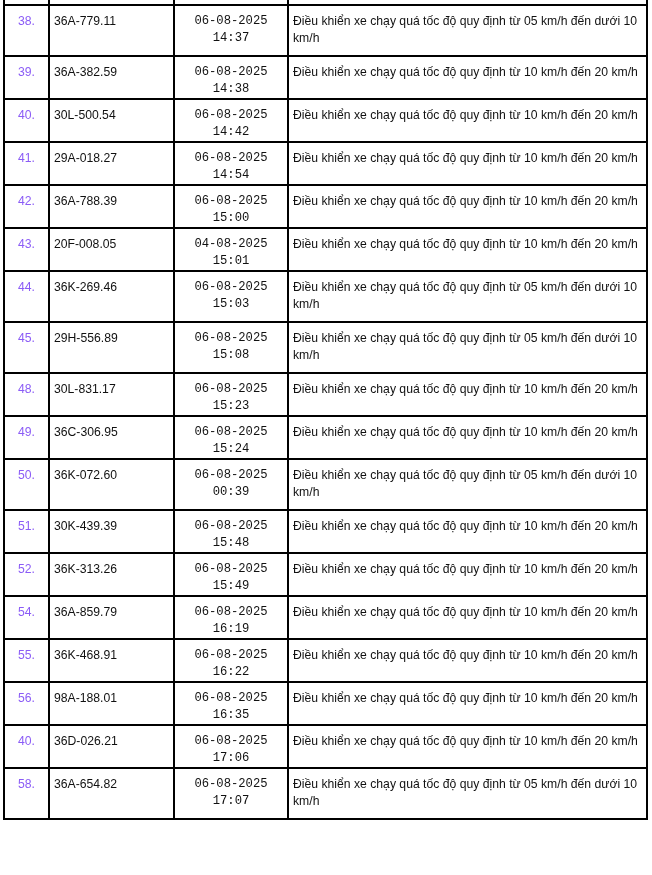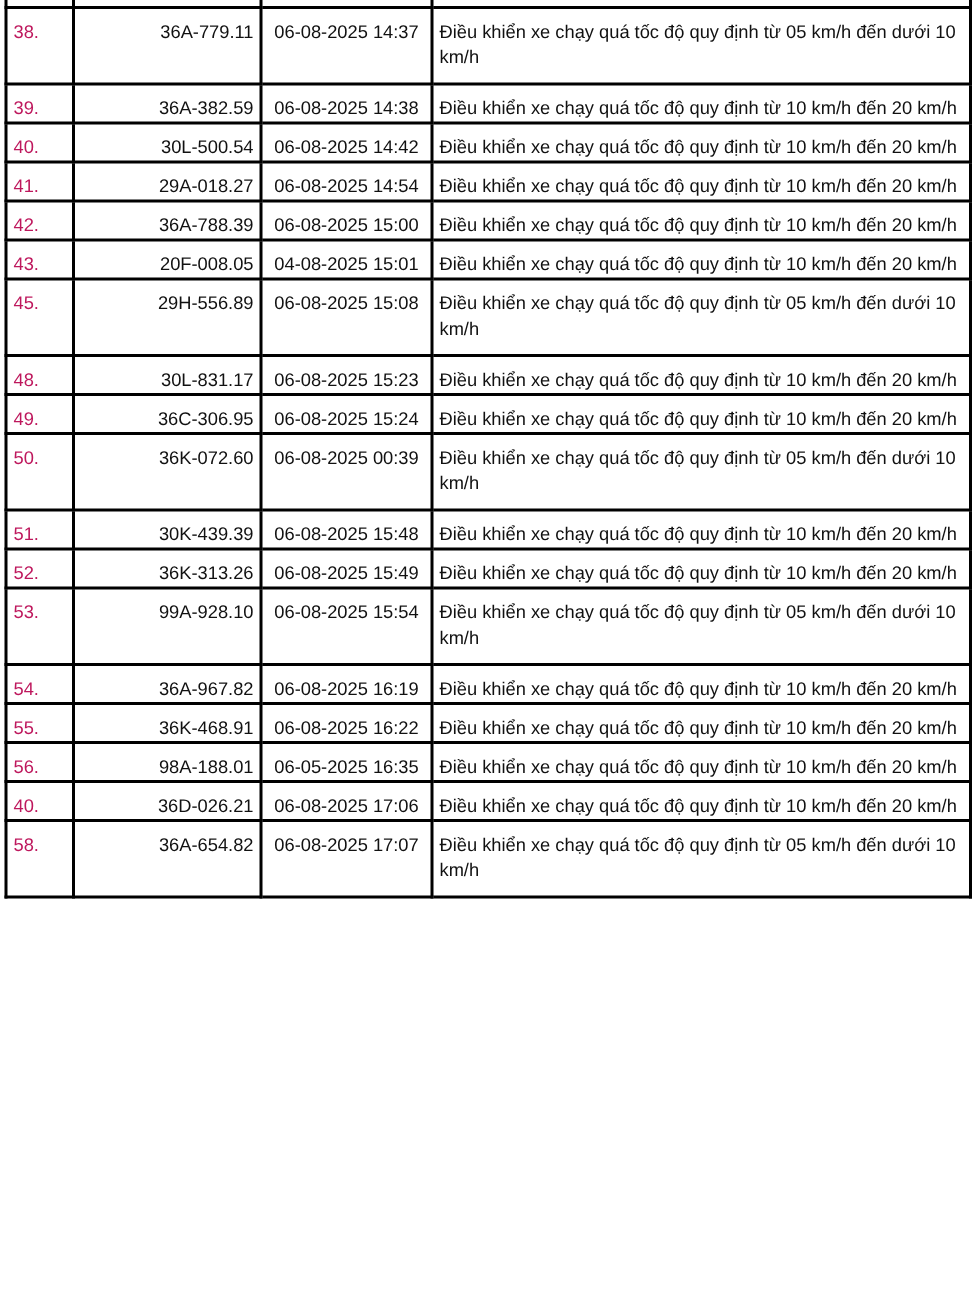--- a/index.html
+++ b/index.html
@@ -28,23 +28,23 @@
     vertical-align: top;
     font-size: 12.2px;
     line-height: 17px;
     padding: 7px 4px 0 4px;
     box-sizing: border-box;
   }
   col.c1 { width: 45px; }
   col.c2 { width: 125px; }
   col.c3 { width: 114px; }
   col.c4 { width: 359px; }
-  td.stt { text-align: left; padding-left: 8px; font-size: 11px; color: #be185d; }
-  td.plate { text-align: right; }
-  td.time { text-align: center; }
+  td.stt { text-align: center; padding-left: 8px; font-size: 11px; color: #8b5cf6; }
+  td.plate { text-align: left; }
+  td.time { text-align: center; font-family: Liberation Mono, monospace; }
   td.desc { padding-left: 6px; padding-right: 6px; }
   tr.h1 td { height: 21px; }
   tr.h2 td { height: 51px; }
   tr.top td { height: 12px; padding: 0; }
 </style>
 </head>
 <body>
 
 <table class="violations">
   <colgroup>
@@ -96,20 +96,26 @@
     <td class="desc">Điều khiển xe chạy quá tốc độ quy định từ 10 km/h đến 20 km/h</td>
   </tr>
 
   <tr class="h1">
     <td class="stt">43.</td>
     <td class="plate">20F-008.05</td>
     <td class="time">04-08-2025 15:01</td>
     <td class="desc">Điều khiển xe chạy quá tốc độ quy định từ 10 km/h đến 20 km/h</td>
   </tr>
 
+  <tr class="h2">
+    <td class="stt">44.</td>
+    <td class="plate">36K-269.46</td>
+    <td class="time">06-08-2025 15:03</td>
+    <td class="desc">Điều khiển xe chạy quá tốc độ quy định từ 05 km/h đến dưới 10 km/h</td>
+  </tr>
 
   <tr class="h2">
     <td class="stt">45.</td>
     <td class="plate">29H-556.89</td>
     <td class="time">06-08-2025 15:08</td>
     <td class="desc">Điều khiển xe chạy quá tốc độ quy định từ 05 km/h đến dưới 10 km/h</td>
   </tr>
 
 
 
@@ -141,45 +147,39 @@
     <td class="desc">Điều khiển xe chạy quá tốc độ quy định từ 10 km/h đến 20 km/h</td>
   </tr>
 
   <tr class="h1">
     <td class="stt">52.</td>
     <td class="plate">36K-313.26</td>
     <td class="time">06-08-2025 15:49</td>
     <td class="desc">Điều khiển xe chạy quá tốc độ quy định từ 10 km/h đến 20 km/h</td>
   </tr>
 
-  <tr class="h2">
-    <td class="stt">53.</td>
-    <td class="plate">99A-928.10</td>
-    <td class="time">06-08-2025 15:54</td>
-    <td class="desc">Điều khiển xe chạy quá tốc độ quy định từ 05 km/h đến dưới 10 km/h</td>
-  </tr>
 
   <tr class="h1">
     <td class="stt">54.</td>
-    <td class="plate">36A-967.82</td>
+    <td class="plate">36A-859.79</td>
     <td class="time">06-08-2025 16:19</td>
     <td class="desc">Điều khiển xe chạy quá tốc độ quy định từ 10 km/h đến 20 km/h</td>
   </tr>
 
   <tr class="h1">
     <td class="stt">55.</td>
     <td class="plate">36K-468.91</td>
     <td class="time">06-08-2025 16:22</td>
     <td class="desc">Điều khiển xe chạy quá tốc độ quy định từ 10 km/h đến 20 km/h</td>
   </tr>
 
   <tr class="h1">
     <td class="stt">56.</td>
     <td class="plate">98A-188.01</td>
-    <td class="time">06-05-2025 16:35</td>
+    <td class="time">06-08-2025 16:35</td>
     <td class="desc">Điều khiển xe chạy quá tốc độ quy định từ 10 km/h đến 20 km/h</td>
   </tr>
 
   <tr class="h1">
     <td class="stt">40.</td>
     <td class="plate">36D-026.21</td>
     <td class="time">06-08-2025 17:06</td>
     <td class="desc">Điều khiển xe chạy quá tốc độ quy định từ 10 km/h đến 20 km/h</td>
   </tr>
 

